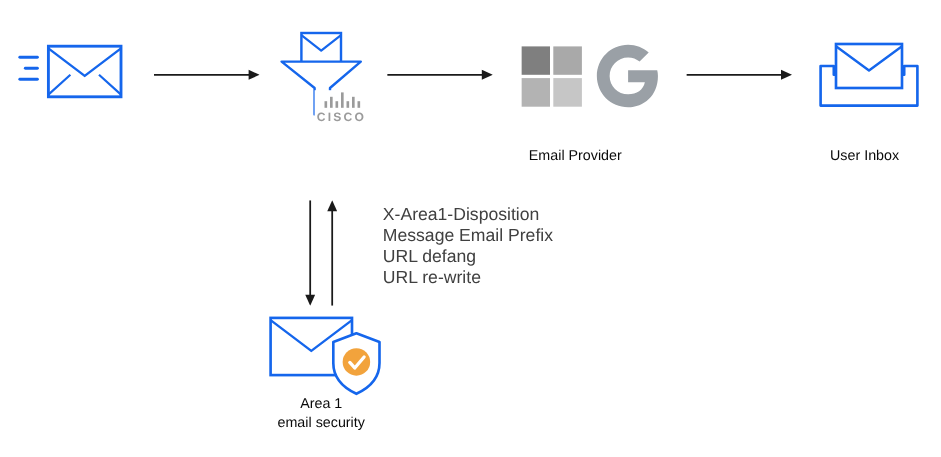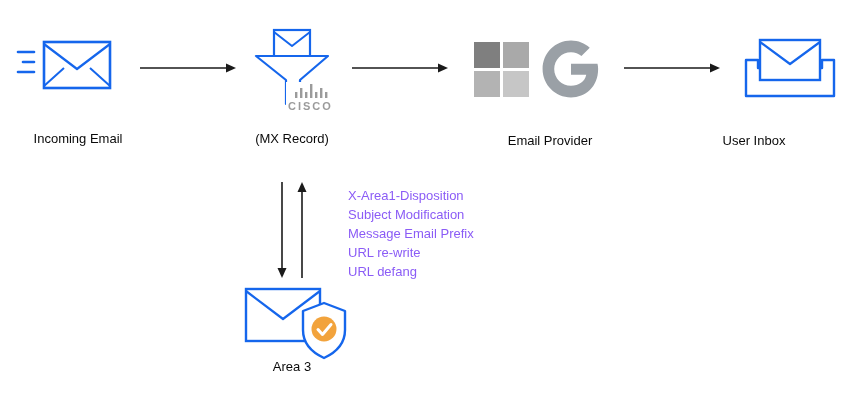--- a/index.html
+++ b/index.html
@@ -12,22 +12,22 @@
     overflow:hidden;
   }
   .abs { position:absolute; }
   .label {
     font-size:13px;
     color:#0a0a0a;
     text-align:center;
     line-height:17px;
   }
   .annotation-line {
-    font-size:13px;
-    color:#8b5cf6;
+    font-size:16px;
+    color:#404040;
     line-height:19px;
     white-space:nowrap;
   }
   svg { display:block; }
 </style>
 </head>
 <body>
 
 <div class="canvas">
 
@@ -36,21 +36,20 @@
       <g stroke="#1566EC" stroke-width="2.6" fill="none" stroke-linecap="round">
         <line x1="2" y1="16" x2="18" y2="16"></line>
         <line x1="7" y1="26" x2="18" y2="26"></line>
         <line x1="2" y1="36" x2="18" y2="36"></line>
       </g>
       <rect x="28" y="6" width="66" height="46" fill="#ffffff" stroke="#1566EC" stroke-width="2.6"></rect>
       <path d="M28,8 L61,33 L94,8" fill="none" stroke="#1566EC" stroke-width="2.2" stroke-linejoin="round"></path>
       <path d="M28,50 L48,32 M94,50 L74,32" fill="none" stroke="#1566EC" stroke-width="2"></path>
     </svg>
   </div>
-  <div class="abs label" style="left:20px;top:130px;width:116px">Incoming Email</div>
 
   <div class="abs" style="left:140px;top:62px">
     <svg width="96" height="12" viewBox="0 0 96 12">
       <line x1="0" y1="6" x2="87" y2="6" stroke="#1A1A1A" stroke-width="1.6"></line>
       <path d="M86,1.5 L96,6 L86,10.5 Z" fill="#1A1A1A"></path>
     </svg>
   </div>
 
   <div class="abs" style="left:242px;top:26px">
     <svg width="110" height="96" viewBox="0 0 110 96">
@@ -69,21 +68,20 @@
           <rect x="68" y="58" width="2.4" height="14"></rect>
           <rect x="73" y="66" width="2.4" height="6"></rect>
           <rect x="78" y="62" width="2.4" height="10"></rect>
           <rect x="83" y="66" width="2.4" height="6"></rect>
         </g>
         <text x="46" y="84" font-family="Liberation Sans, sans-serif" font-size="11" font-weight="bold" letter-spacing="2" fill="#9B9B9B">CISCO</text>
       </g>
     </svg>
   </div>
   <div class="abs label" style="left:222px;top:130px;width:140px">
-    <div>(MX Record)</div>
   </div>
 
   <div class="abs" style="left:352px;top:62px">
     <svg width="96" height="12" viewBox="0 0 96 12">
       <line x1="0" y1="6" x2="87" y2="6" stroke="#1A1A1A" stroke-width="1.6"></line>
       <path d="M86,1.5 L96,6 L86,10.5 Z" fill="#1A1A1A"></path>
     </svg>
   </div>
 
   <div class="abs" style="left:474px;top:42px">
@@ -92,66 +90,66 @@
       <rect x="29" y="0" width="26" height="26" fill="#a9a9a9"></rect>
       <rect x="0" y="29" width="26" height="26" fill="#b3b3b3"></rect>
       <rect x="29" y="29" width="26" height="26" fill="#c6c6c6"></rect>
     </svg>
   </div>
   <div class="abs" style="left:540px;top:38px">
     <svg width="62" height="62" viewBox="0 0 48 48">
       <path fill="#9aa0a6" d="M44.5 20H24v8.5h11.8C34.7 33.9 30.1 37 24 37c-7.2 0-13-5.8-13-13s5.8-13 13-13c3.1 0 5.9 1.1 8.1 2.9l6.4-6.4C34.6 4.1 29.6 2 24 2 11.8 2 2 11.8 2 24s9.8 22 22 22c11 0 21-8 21-22 0-1.3-.2-2.7-.5-4z"></path>
     </svg>
   </div>
-  <div class="abs label" style="left:488px;top:132px;width:124px">Email Provider</div>
+  <div class="abs label" style="left:461px;top:132px;width:124px">Email Provider</div>
 
   <div class="abs" style="left:624px;top:62px">
     <svg width="96" height="12" viewBox="0 0 96 12">
       <line x1="0" y1="6" x2="87" y2="6" stroke="#1A1A1A" stroke-width="1.6"></line>
       <path d="M86,1.5 L96,6 L86,10.5 Z" fill="#1A1A1A"></path>
     </svg>
   </div>
 
   <div class="abs" style="left:742px;top:38px">
     <svg width="96" height="64" viewBox="0 0 96 64">
 
       <path d="M16,22 L4,22 L4,58 L92,58 L92,22 L80,22 L80,30 L16,30 Z" fill="#ffffff" stroke="#1566EC" stroke-width="2.4" stroke-linejoin="round"></path>
 
       <rect x="18" y="2" width="60" height="40" fill="#ffffff" stroke="#1566EC" stroke-width="2.4"></rect>
       <path d="M18,4 L48,26 L78,4" fill="none" stroke="#1566EC" stroke-width="2.2" stroke-linejoin="round"></path>
     </svg>
   </div>
-  <div class="abs label" style="left:704px;top:132px;width:100px">User Inbox</div>
+  <div class="abs label" style="left:736px;top:132px;width:100px">User Inbox</div>
 
   <div class="abs" style="left:272px;top:182px">
     <svg width="40" height="96" viewBox="0 0 40 96">
       <line x1="10" y1="0" x2="10" y2="87" stroke="#1A1A1A" stroke-width="1.6"></line>
       <path d="M5.5,86 L10,96 L14.5,86 Z" fill="#1A1A1A"></path>
       <line x1="30" y1="96" x2="30" y2="9" stroke="#1A1A1A" stroke-width="1.6"></line>
       <path d="M25.5,10 L30,0 L34.5,10 Z" fill="#1A1A1A"></path>
     </svg>
   </div>
 
   <div class="abs" style="left:348px;top:186px">
     <div class="annotation-line">X-Area1-Disposition</div>
-    <div class="annotation-line">Subject Modification</div>
     <div class="annotation-line">Message Email Prefix</div>
+    <div class="annotation-line">URL defang</div>
     <div class="annotation-line">URL re-write</div>
-    <div class="annotation-line">URL defang</div>
   </div>
 
   <div class="abs" style="left:242px;top:283px">
     <svg width="110" height="78" viewBox="0 0 110 78">
 
       <rect x="4" y="6" width="74" height="52" fill="#ffffff" stroke="#1566EC" stroke-width="2.4"></rect>
       <path d="M4,8 L41,36 L78,8" fill="none" stroke="#1566EC" stroke-width="2.2" stroke-linejoin="round"></path>
 
       <path d="M82,20 L103,28 L103,47 C103,60 95,69 82,75 C69,69 61,60 61,47 L61,28 Z" fill="#ffffff" stroke="#1566EC" stroke-width="2.4" stroke-linejoin="round"></path>
 
       <circle cx="82" cy="46" r="12.5" fill="#F2A33C"></circle>
       <path d="M76,46.5 L80.5,51.5 L89,41.5" fill="none" stroke="#ffffff" stroke-width="3" stroke-linecap="round" stroke-linejoin="round"></path>
     </svg>
   </div>
   <div class="abs label" style="left:242px;top:358px;width:100px">
-    <div>Area 3</div>
+    <div>Area 1</div>
+    <div>email security</div>
   </div>
 
 </div>
 
 </body></html>

